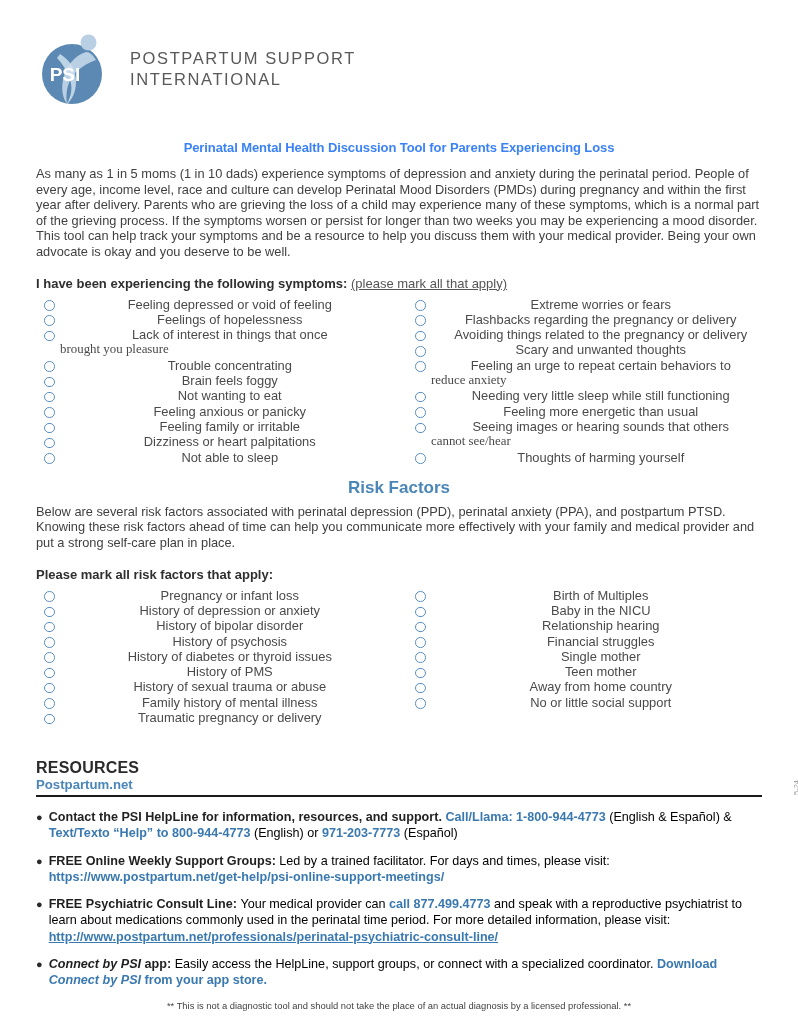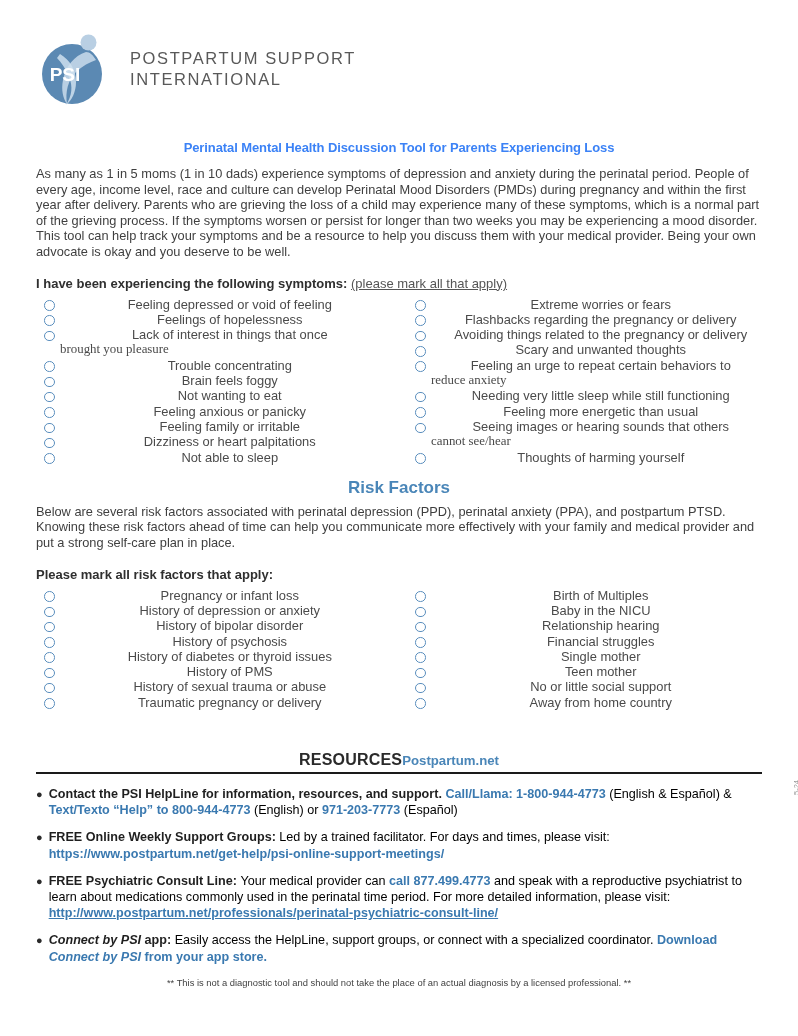--- a/index.html
+++ b/index.html
@@ -118,34 +118,34 @@
     margin-left: 8px;
     box-sizing: content-box;
   }
   .opt-label { flex: 1 1 auto; }
   .opt .cont { padding-left: 24px; font-family: Liberation Serif, serif; }
 
   
   .res-head {
     display: flex;
     align-items: baseline;
-    justify-content: center;
+    justify-content: flex-start;
     margin-top: 34px;
+    flex-direction: column;
   }
   .res-title {
     font-size: 16px;
     font-weight: bold;
     color: #2a2a2a;
     letter-spacing: 0.2px;
   }
   .res-site {
     font-size: 13.2px;
     font-weight: bold;
     color: #4a86b8;
-    margin-top: 9px;
   }
   .res-rule {
     border-top: 2.2px solid #1a1a1a;
     margin-top: 3px;
   }
   .res-list { margin-top: 12px; }
   .res-item {
     display: flex;
     font-size: 12.6px;
     line-height: 16.2px;
@@ -338,20 +338,24 @@
         <div class="opt">
           <span class="bubble"></span>
           <span class="opt-label">History of PMS</span>
         </div>
         <div class="opt">
           <span class="bubble"></span>
           <span class="opt-label">History of sexual trauma or abuse</span>
         </div>
         <div class="opt">
           <span class="bubble"></span>
+          <span class="opt-label">Family history of mental illness</span>
+        </div>
+        <div class="opt">
+          <span class="bubble"></span>
           <span class="opt-label">Traumatic pregnancy or delivery</span>
         </div>
       </div>
     <div class="col right" id="risk-right">
         <div class="opt">
           <span class="bubble"></span>
           <span class="opt-label">Birth of Multiples</span>
         </div>
         <div class="opt">
           <span class="bubble"></span>
@@ -368,25 +372,25 @@
         <div class="opt">
           <span class="bubble"></span>
           <span class="opt-label">Single mother</span>
         </div>
         <div class="opt">
           <span class="bubble"></span>
           <span class="opt-label">Teen mother</span>
         </div>
         <div class="opt">
           <span class="bubble"></span>
+          <span class="opt-label">Away from home country</span>
+        </div>
+        <div class="opt">
+          <span class="bubble"></span>
           <span class="opt-label">No or little social support</span>
-        </div>
-        <div class="opt">
-          <span class="bubble"></span>
-          <span class="opt-label">Away from home country</span>
         </div>
       </div>
   </div>
 
   <div class="res-head">
     <div class="res-title">RESOURCES</div>
     <div class="res-site">Postpartum.net</div>
   </div>
   <div class="res-rule"></div>
 

